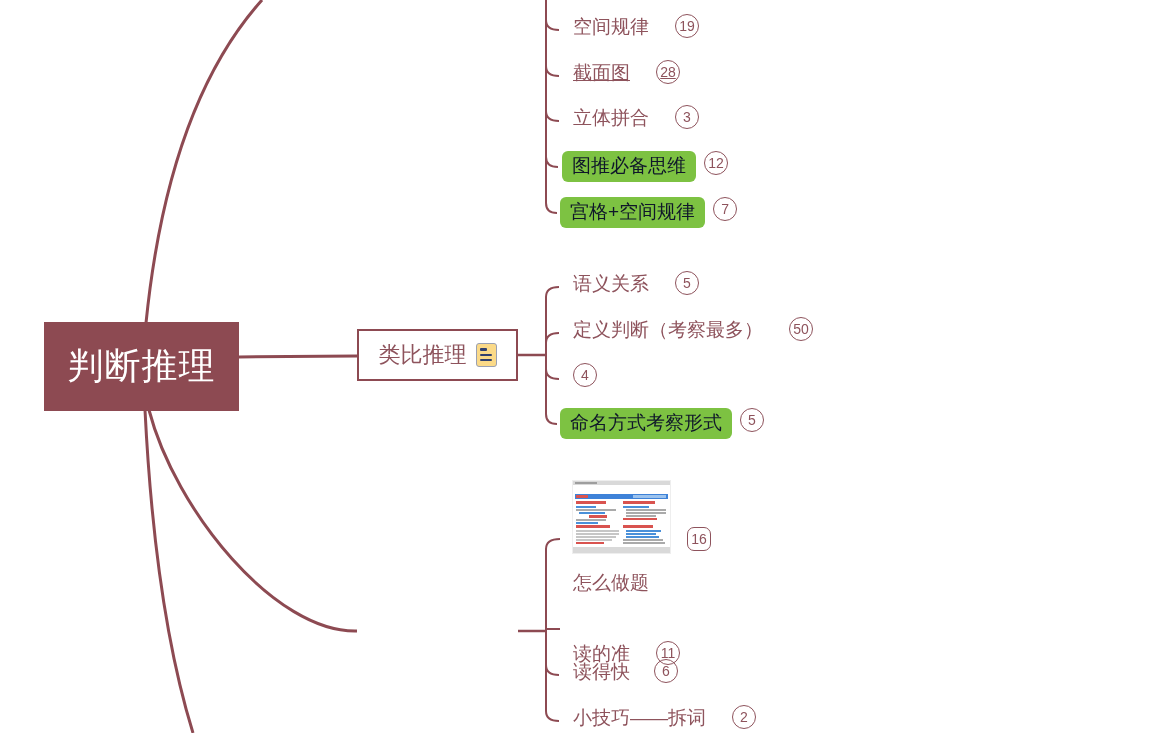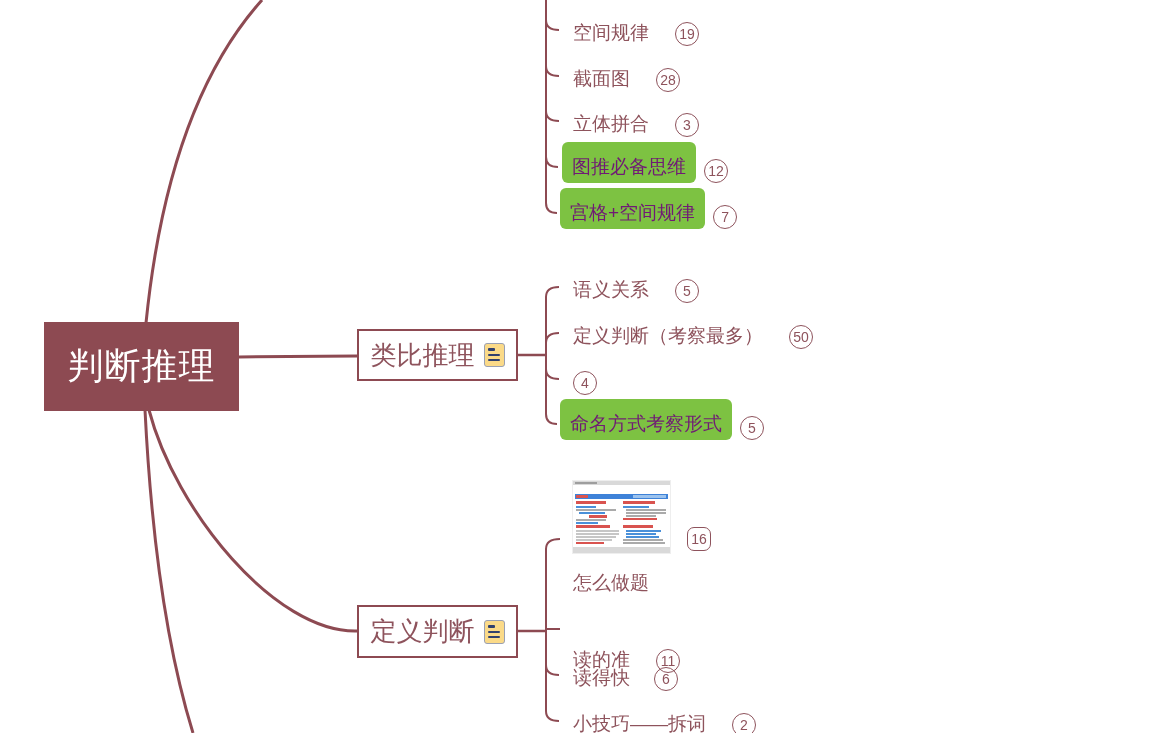--- a/index.html
+++ b/index.html
@@ -11,46 +11,46 @@
   .root-topic{
     position:absolute;left:44px;top:322px;width:195px;height:89px;
     background:#8D4A52;color:#ffffff;display:flex;align-items:center;justify-content:center;
     font-size:36px;letter-spacing:1px;cursor:default;
   }
 
   
   .branch-box{
     position:absolute;width:161px;height:52px;background:#ffffff;
     border:2px solid #8D4A52;display:flex;align-items:center;justify-content:center;
-    gap:9px;color:#8E535C;font-size:26px;box-sizing:border-box;
+    gap:9px;color:#8E535C;font-size:22px;box-sizing:border-box;
   }
   .box-analogy{left:357px;top:329px;}
   .box-definition{left:357px;top:605px;height:53px;}
 
   
   .note-icon{
     position:relative;width:21px;height:24px;background:#FBDA88;
     border:1.5px solid #9AA0B2;border-radius:3px;box-sizing:border-box;flex:0 0 auto;
   }
   .note-icon i{position:absolute;left:3px;height:2px;background:#31406E;border-radius:1px;}
   .note-icon i.l1{top:4px;width:7px;height:3px;}
   .note-icon i.l2{top:10px;width:12px;}
   .note-icon i.l3{top:15px;width:12px;}
 
   
   .row{
-    position:absolute;display:flex;align-items:flex-end;white-space:nowrap;
+    position:absolute;display:flex;align-items:flex-start;white-space:nowrap;
     color:#8E535C;font-size:19px;height:32px;
   }
   .row .lbl{display:inline-block;}
   .row.plain{gap:26px;}
   .row.green{gap:8px;}
   .row.green .lbl{
-    background:#7DC242;color:#701a75;border-radius:6px;
-    padding:13px 10px 4px 10px;line-height:24px;
+    background:#7DC242;color:#0f172a;border-radius:6px;
+    padding:3px 10px 4px 10px;line-height:24px;
   }
   .badge{
     display:inline-flex;align-items:center;justify-content:center;
     min-width:24px;height:24px;padding:0 3px;border:1.6px solid #8E535C;
     border-radius:999px;font-size:14px;color:#8E535C;box-sizing:border-box;
     flex:0 0 auto;
   }
 
   
   .img-topic{position:absolute;left:573px;top:481px;display:flex;flex-direction:column;}
@@ -112,34 +112,26 @@
 
   <div class="branch-box box-analogy">
     <span>类比推理</span>
     <span class="note-icon">
         <i class="l1"></i>
         <i class="l2"></i>
         <i class="l3"></i>
       </span>
   </div>
 
-  <div class="branch-box box-definition">
-    <span>定义判断</span>
-    <span class="note-icon">
-        <i class="l1"></i>
-        <i class="l2"></i>
-        <i class="l3"></i>
-      </span>
-  </div>
 
   <div class="row plain" style="left:573px;top:14px;">
     <span class="lbl">空间规律</span>
     <span class="badge">19</span>
   </div>
-  <div class="row plain" style="left:573px;top:60px;">
+  <div class="row plain" style="left:573px;top:60px;text-decoration:underline;">
     <span class="lbl">截面图</span>
     <span class="badge">28</span>
   </div>
   <div class="row plain" style="left:573px;top:105px;">
     <span class="lbl">立体拼合</span>
     <span class="badge">3</span>
   </div>
   <div class="row green" style="left:562px;top:151px;">
     <span class="lbl">图推必备思维</span>
     <span class="badge">12</span>

